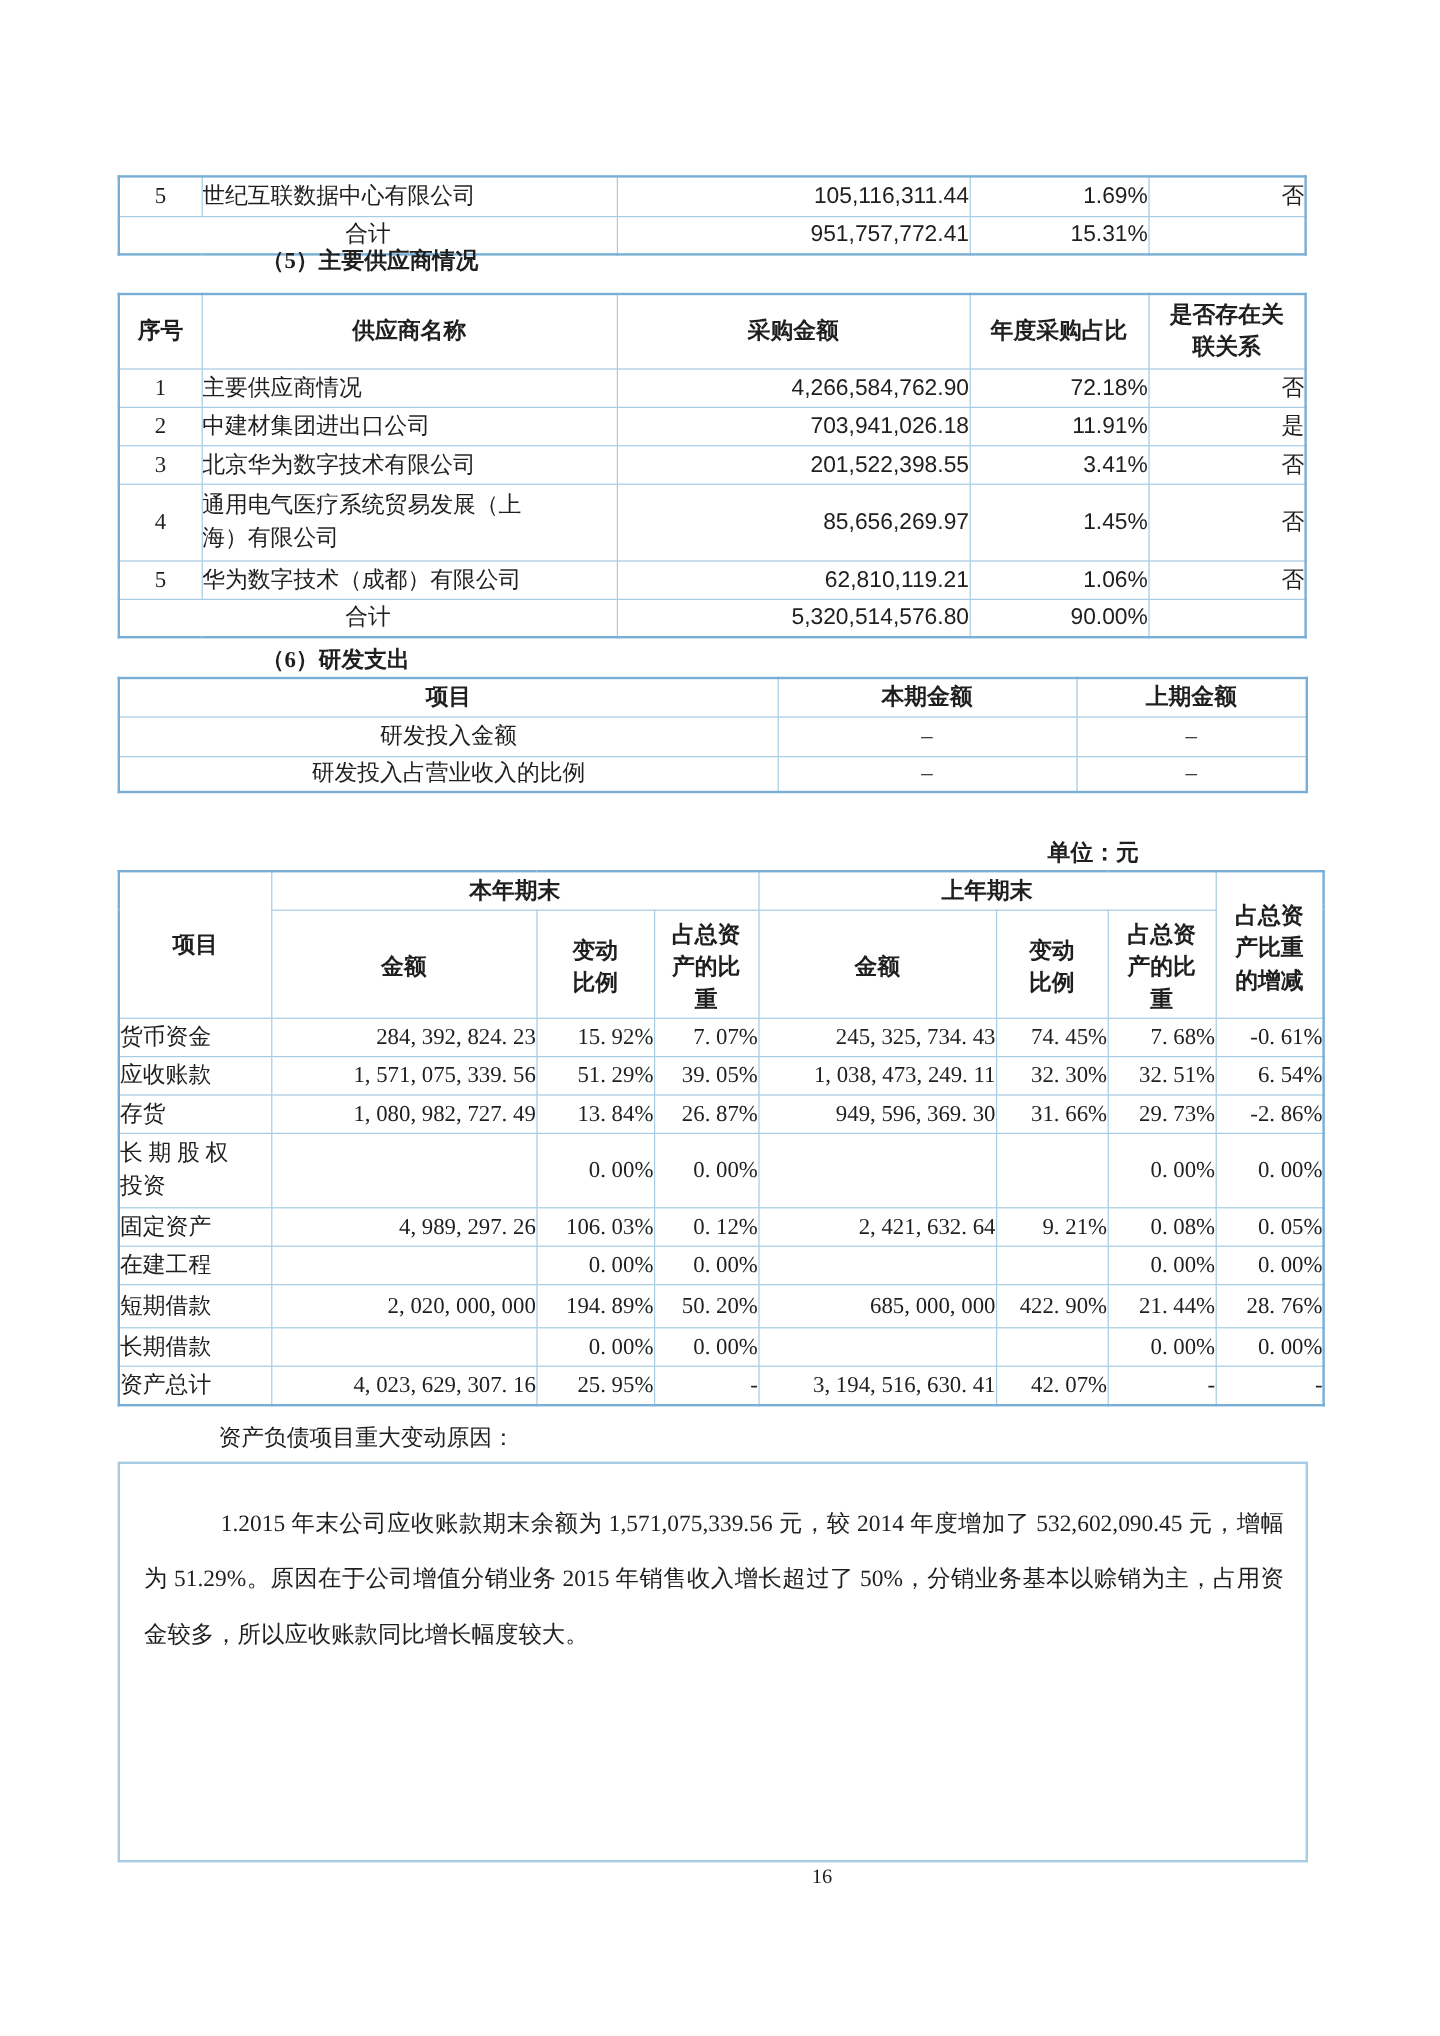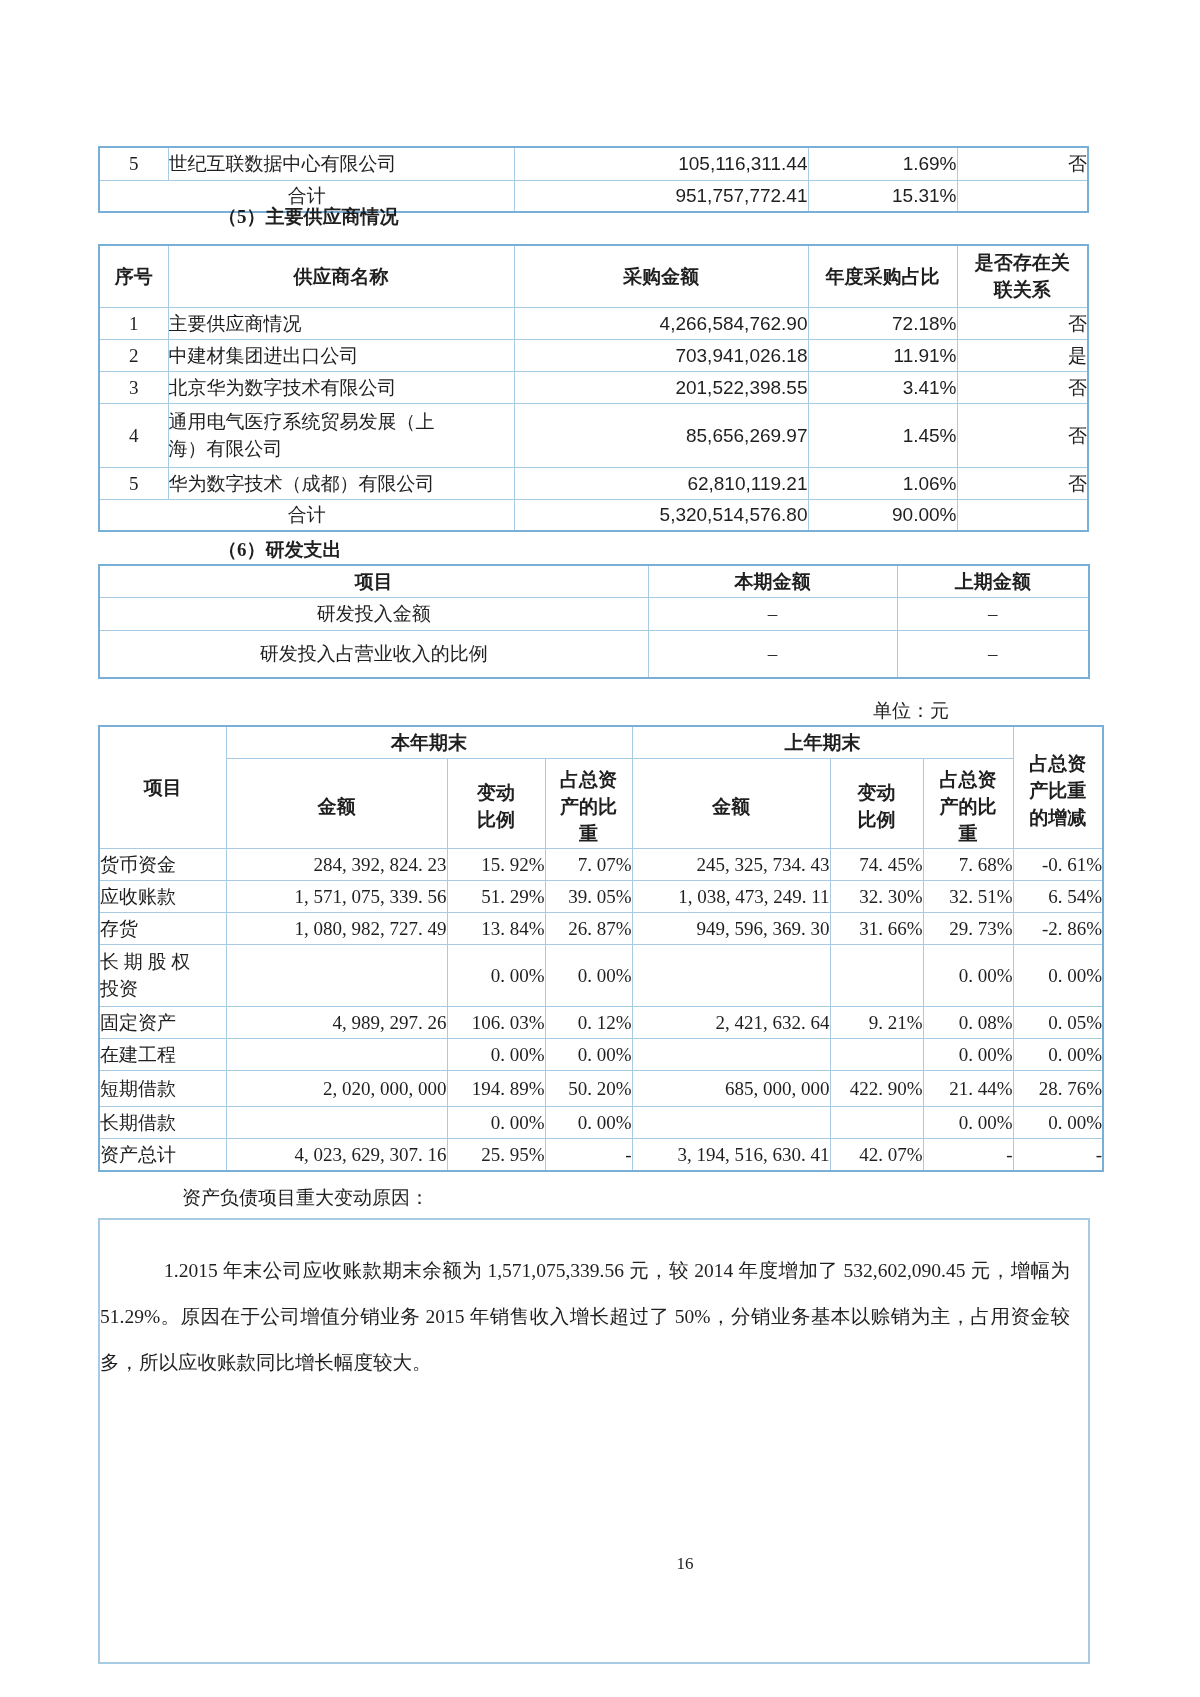--- a/index.html
+++ b/index.html
@@ -35,27 +35,27 @@
   .pr14{padding-right:14px;}
   .pr18{padding-right:18px;}
   .h2l{line-height:29px;}
 
   #t1{left:98px;top:146px;width:989px;}
   #h5{left:190px;top:204px;}
   #t2{left:98px;top:244px;width:989px;}
   #h6{left:190px;top:537px;}
   #t3{left:98px;top:564px;width:990px;}
   #bh{left:168px;top:733px;font-family:Liberation Mono, monospace;}
-  #unit{left:873px;top:698px;font-size:19px;font-weight:normal;}
+  #unit{left:873px;top:698px;font-size:19px;font-weight:bold;}
   #t4{left:98px;top:725px;width:1004px;}
   #t4 td{font-size:19px;}
   #rl{left:182px;top:1185px;font-size:19px;white-space:nowrap;}
   #box{
-    left:98px;top:1218px;width:992px;height:446px;box-sizing:border-box;
-    border:2px solid #a6cbe3;padding:28px 18px 0 0;
+    left:98px;top:1218px;width:992px;height:334px;box-sizing:border-box;
+    border:2px solid #a6cbe3;padding:28px 18px 0 20px;
   }
   #box p{
     margin:0 0 14px 0;font-size:19.5px;line-height:46px;
     text-indent:64px;text-align:justify;
   }
   #pn{left:0;top:1554px;width:1370px;text-align:center;font-size:17px;}
 </style>
 </head>
 <body>
 
@@ -162,21 +162,21 @@
         <tr style="height:32px">
       <th class="c">项目</th>
       <th class="c">本期金额</th>
       <th class="c">上期金额</th>
     </tr>
     <tr style="height:33px">
       <td class="c">研发投入金额</td>
       <td class="c">–</td>
       <td class="c">–</td>
     </tr>
-    <tr style="height:48px">
+    <tr style="height:30px">
       <td class="c">研发投入占营业收入的比例</td>
       <td class="c">–</td>
       <td class="c">–</td>
     </tr>
   </tbody>
     </table>
 
   <div class="abs heading-lg" id="bh">2、资产负债结构分析</div>
   <div class="abs" id="unit">单位：元</div>
 

